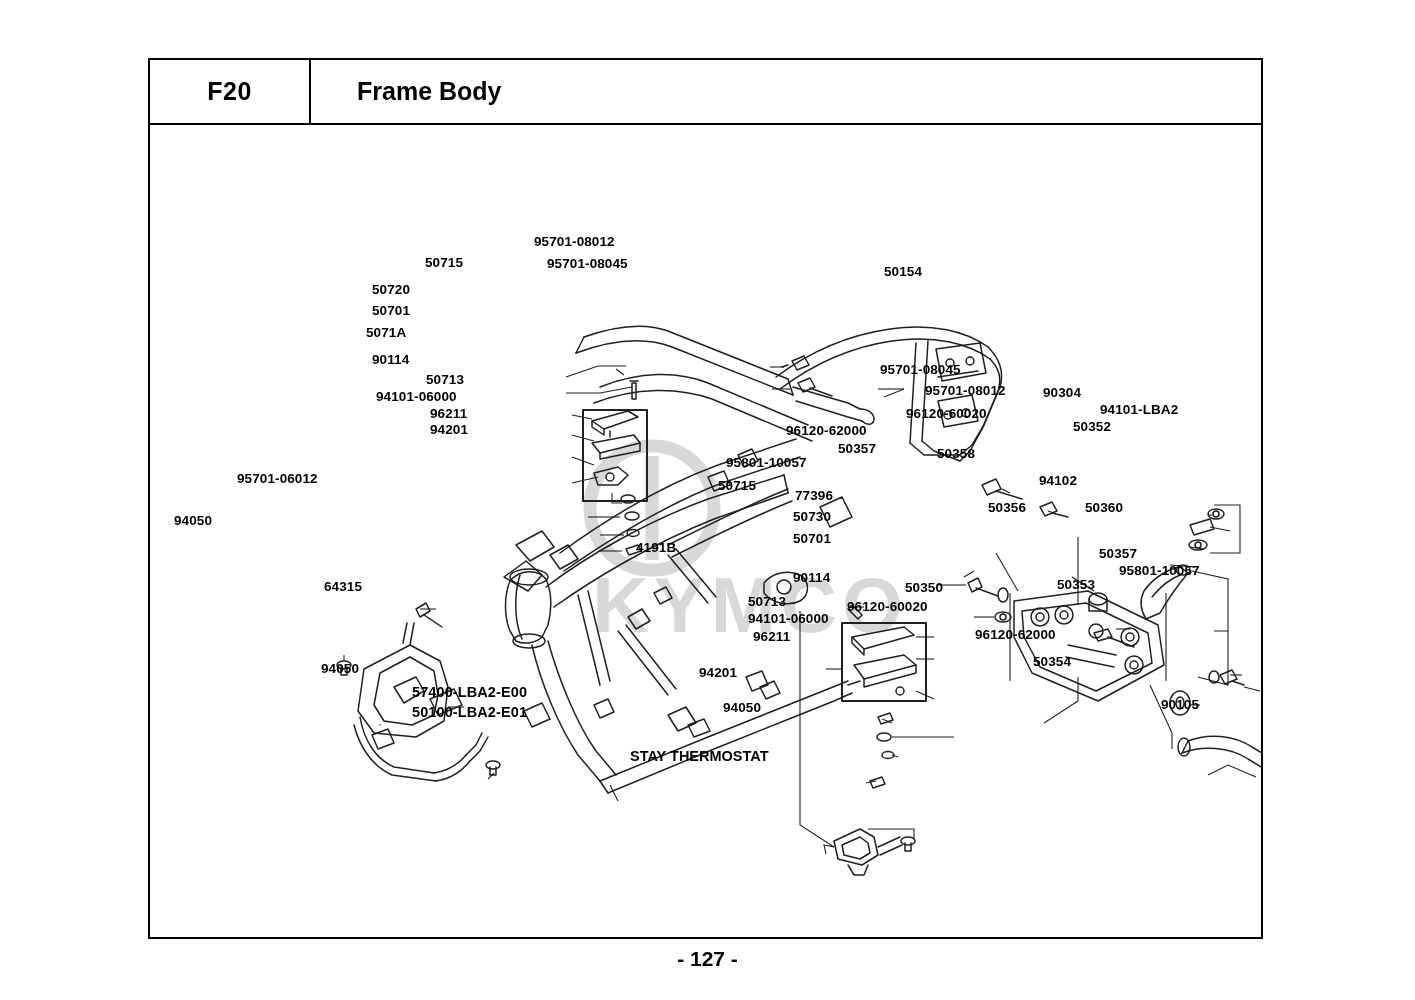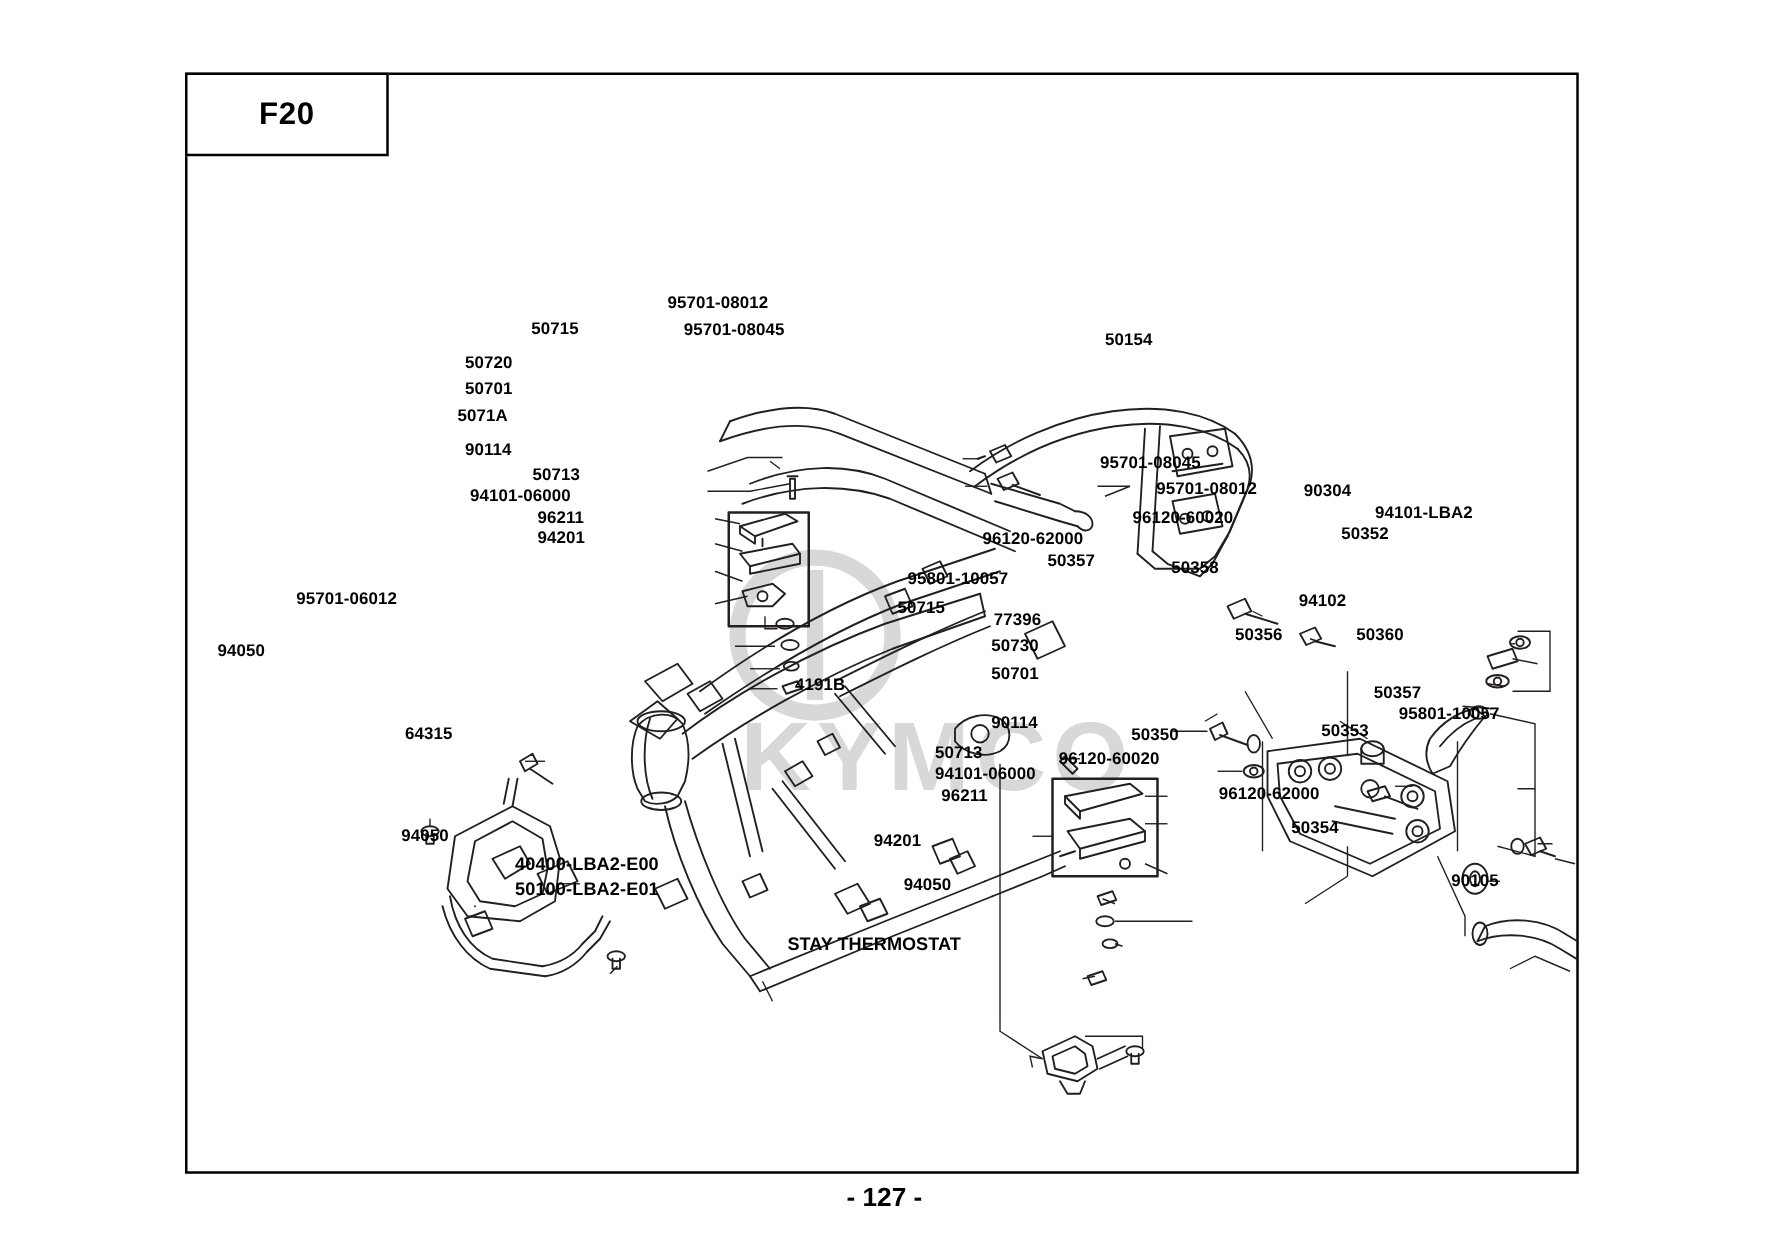--- a/index.html
+++ b/index.html
@@ -113,20 +113,23 @@
 </style>
 </head>
 <body>
 
 <div id="page">
 
   <div class="sheet-border"></div>
 
   <div class="title-cell">
     <span>F20</span>
+  </div>
+  <div class="title-bar">
+    <span>Frame Body</span>
   </div>
 
   <svg class="watermark" viewBox="0 0 420 240">
     <g fill="none" stroke="#d8d8d8" stroke-width="13">
       <circle cx="112" cy="88" r="62"></circle>
       <path d="M112 36 L112 140"></path>
     </g>
     <text x="210" y="212" font-family="Liberation Sans, sans-serif" font-size="78" font-weight="bold" fill="#d8d8d8" text-anchor="middle" letter-spacing="5">KYMCO</text>
   </svg>
 
@@ -451,17 +454,17 @@
     <div class="lbl" style="left: 847px; top: 599px;">96120-60020</div>
     <div class="lbl" style="left: 748px; top: 611px;">94101-06000</div>
     <div class="lbl" style="left: 753px; top: 629px;">96211</div>
     <div class="lbl" style="left: 975px; top: 627px;">96120-62000</div>
     <div class="lbl" style="left: 699px; top: 665px;">94201</div>
     <div class="lbl" style="left: 321px; top: 661px;">94050</div>
     <div class="lbl" style="left: 1033px; top: 654px;">50354</div>
     <div class="lbl" style="left: 1161px; top: 697px;">90105</div>
     <div class="lbl" style="left: 723px; top: 700px;">94050</div>
     <div class="lbl big" style="left: 412px; top: 682px; line-height: 20px;">
-      <div>40400-LBA2-E00</div>
+      <div>57400-LBA2-E00</div>
       <div>50100-LBA2-E01</div>
     </div>
     <div class="stay" style="left: 630px; top: 748px;">STAY THERMOSTAT</div>
   </div>
 
 </body></html>

